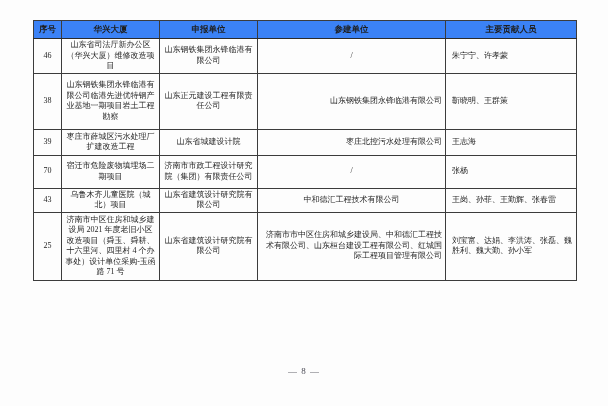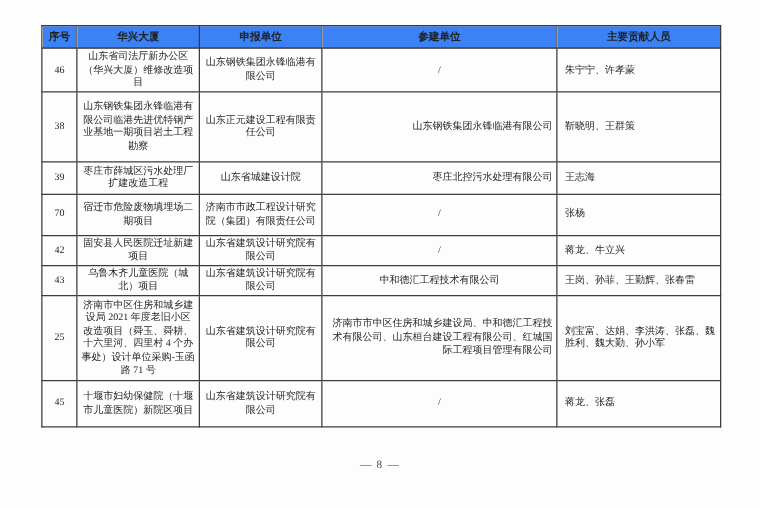--- a/index.html
+++ b/index.html
@@ -98,46 +98,32 @@
         <td class="cell-participants left">枣庄北控污水处理有限公司</td>
         <td class="cell-contributors">王志海</td>
       </tr>
       <tr class="r3">
         <td class="cell-no">70</td>
         <td class="cell-name">宿迁市危险废物填埋场二期项目</td>
         <td class="cell-applicant">济南市市政工程设计研究院（集团）有限责任公司</td>
         <td class="cell-participants">/</td>
         <td class="cell-contributors">张杨</td>
       </tr>
-      <tr class="r5">
-        <td class="cell-no">42</td>
-        <td class="cell-name">固安县人民医院迁址新建项目</td>
-        <td class="cell-applicant">山东省建筑设计研究院有限公司</td>
-        <td class="cell-participants">/</td>
-        <td class="cell-contributors">蒋龙、牛立兴</td>
-      </tr>
       <tr class="r6">
         <td class="cell-no">43</td>
         <td class="cell-name">乌鲁木齐儿童医院（城北）项目</td>
         <td class="cell-applicant">山东省建筑设计研究院有限公司</td>
         <td class="cell-participants">中和德汇工程技术有限公司</td>
         <td class="cell-contributors">王岗、孙菲、王勤辉、张春雷</td>
       </tr>
       <tr class="r7">
         <td class="cell-no">25</td>
         <td class="cell-name">济南市中区住房和城乡建设局 2021 年度老旧小区改造项目（舜玉、舜耕、十六里河、四里村 4 个办事处）设计单位采购-玉函路 71 号</td>
         <td class="cell-applicant">山东省建筑设计研究院有限公司</td>
         <td class="cell-participants left">济南市市中区住房和城乡建设局、中和德汇工程技术有限公司、山东桓台建设工程有限公司、红城国际工程项目管理有限公司</td>
         <td class="cell-contributors">刘宝富、达娟、李洪涛、张磊、魏胜利、魏大勤、孙小军</td>
       </tr>
-      <tr class="r8">
-        <td class="cell-no">45</td>
-        <td class="cell-name">十堰市妇幼保健院（十堰市儿童医院）新院区项目</td>
-        <td class="cell-applicant">山东省建筑设计研究院有限公司</td>
-        <td class="cell-participants">/</td>
-        <td class="cell-contributors">蒋龙、张磊</td>
-      </tr>
     </tbody>
   </table>
 
   <div class="page-footer">— 8 —</div>
 
 </div>
 
 </body></html>

